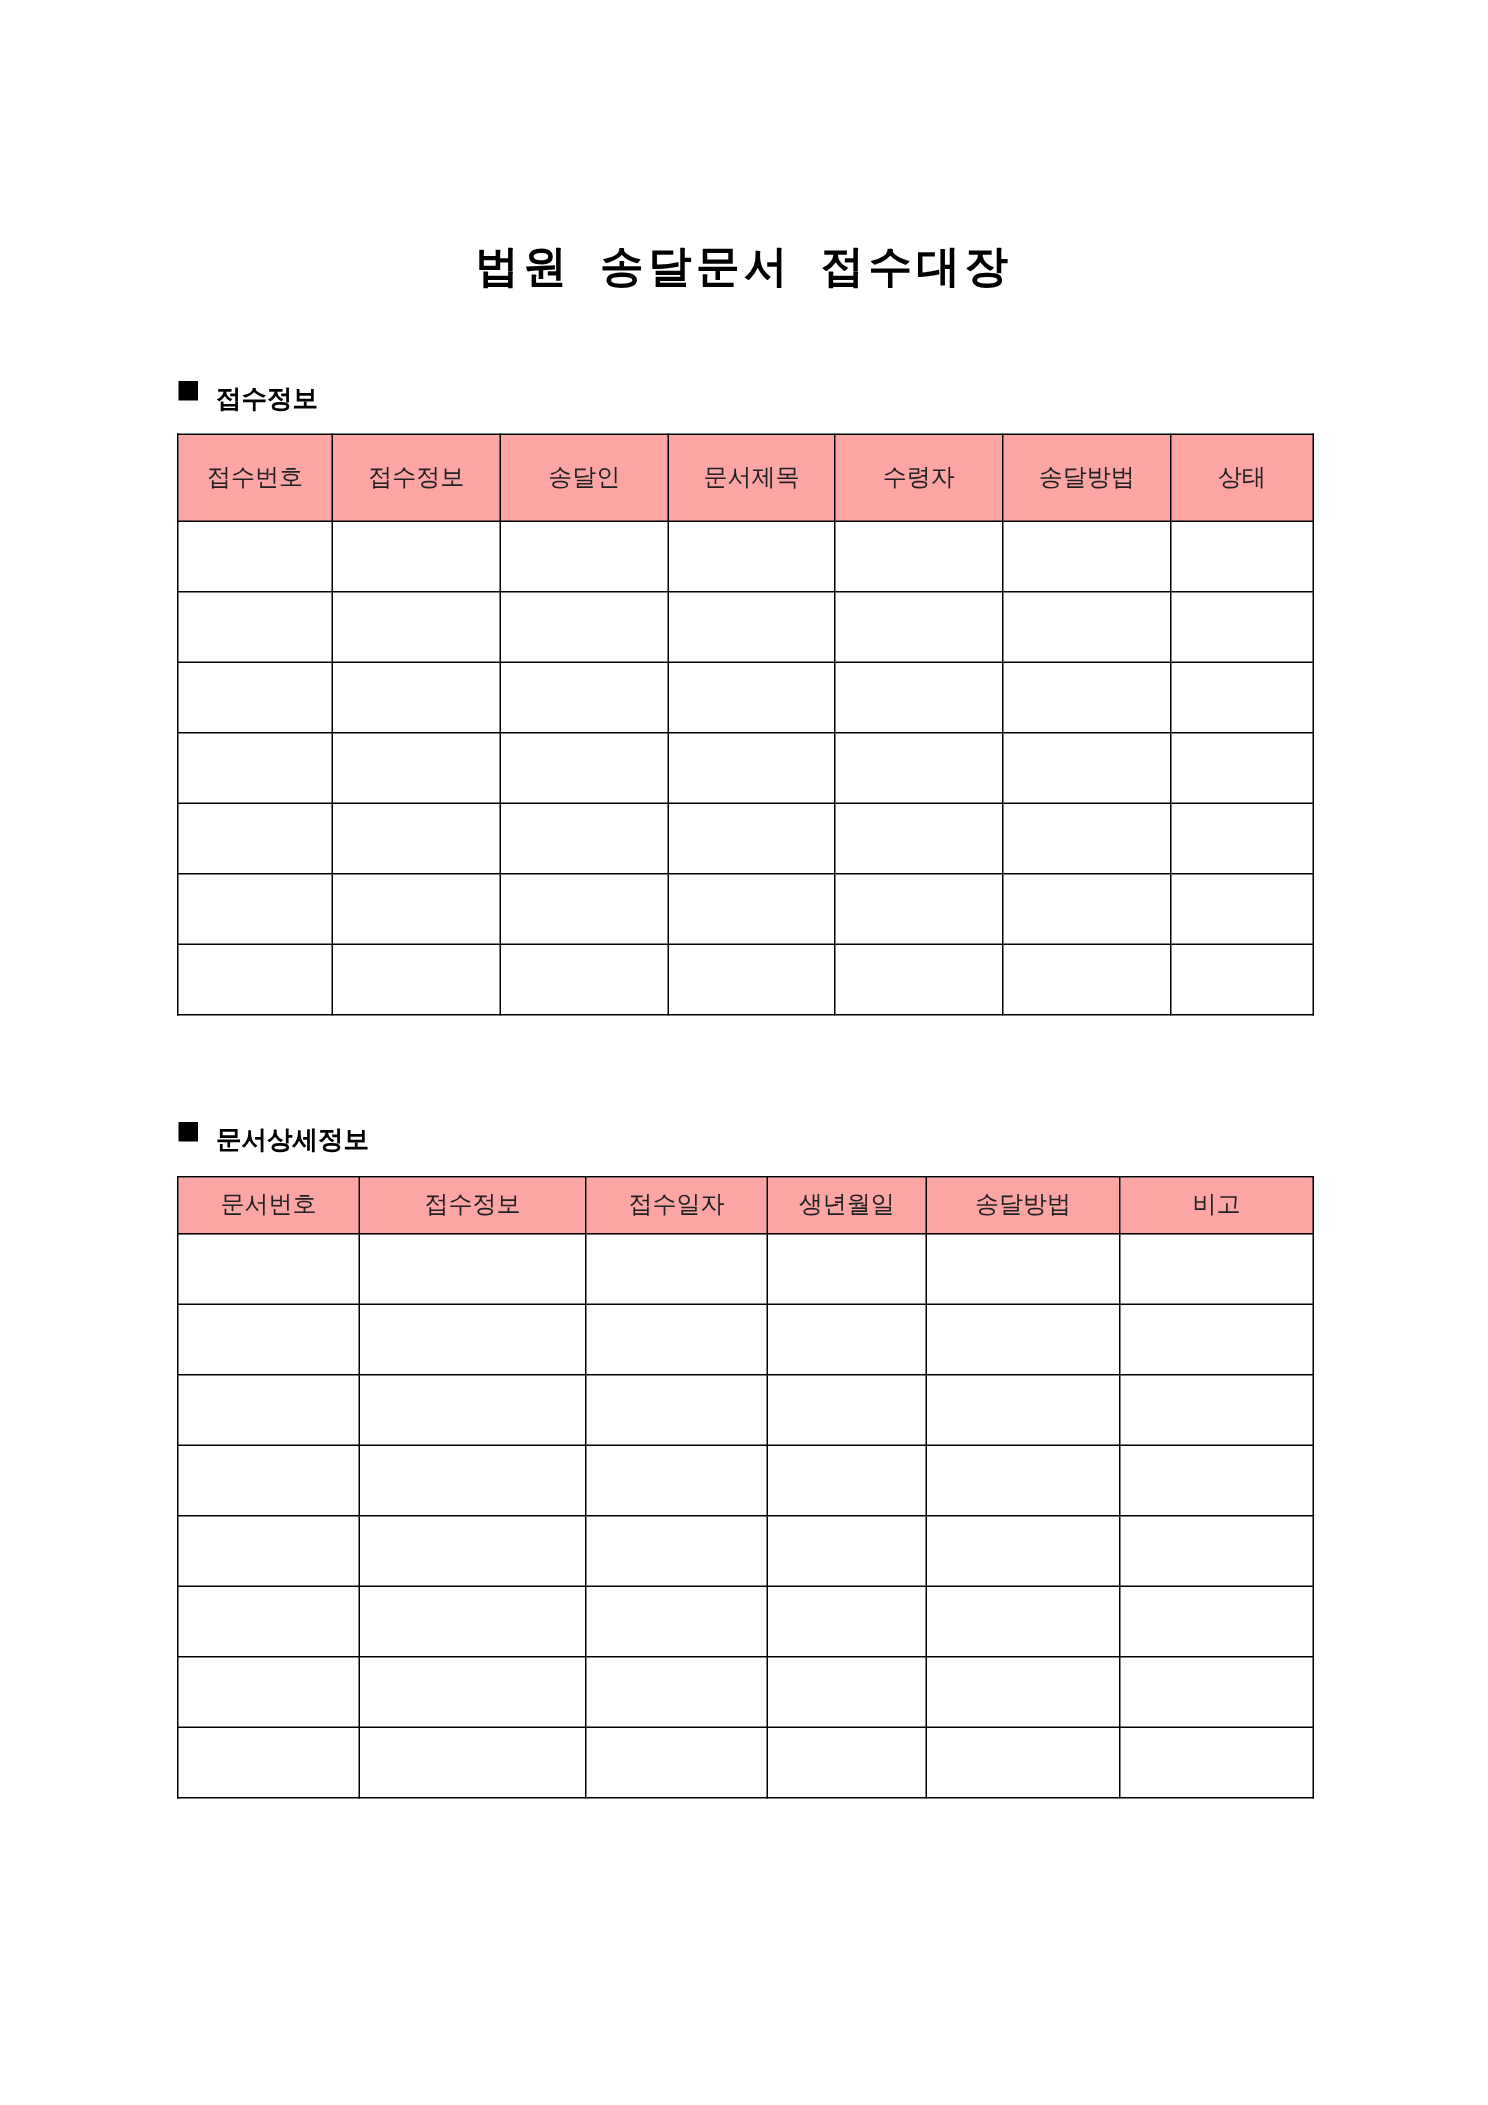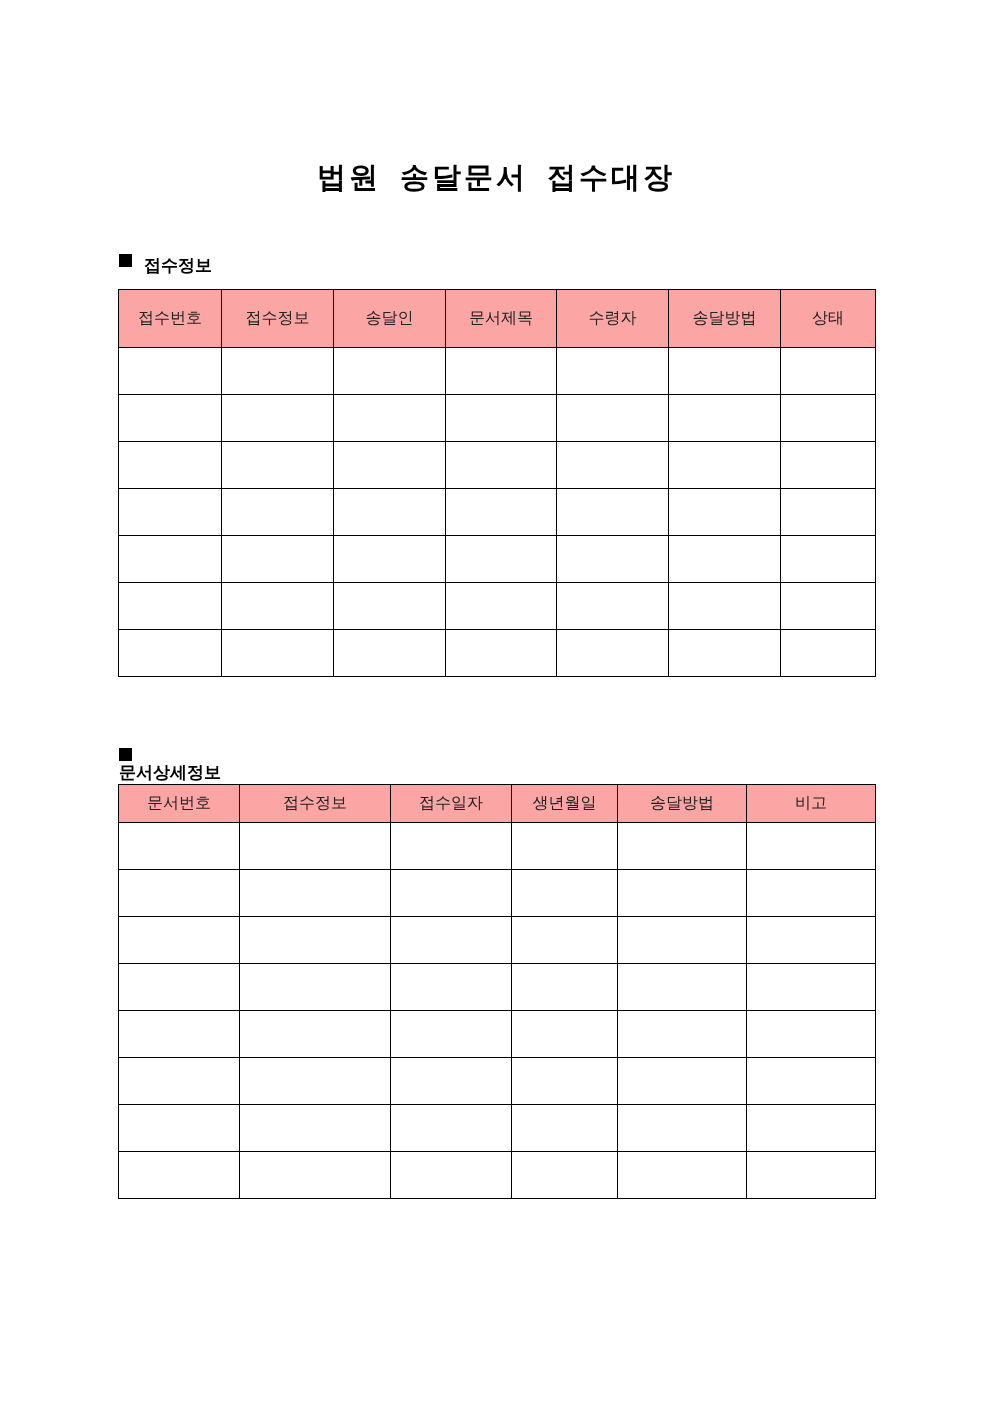--- a/index.html
+++ b/index.html
@@ -108,21 +108,21 @@
         <td></td>
         <td></td>
         <td></td>
         <td></td>
         <td></td>
         <td></td>
       </tr>
     </tbody>
 </table>
 
-<div class="section-heading" style="top:748px;flex-direction:column;">
+<div class="section-heading" style="top:748px;">
   <span class="square"></span>
   <span>문서상세정보</span>
 </div>
 
 <table class="grid" id="t2">
   <colgroup>
     <col style="width:121px">
       <col style="width:151px">
       <col style="width:121px">
       <col style="width:106px">

